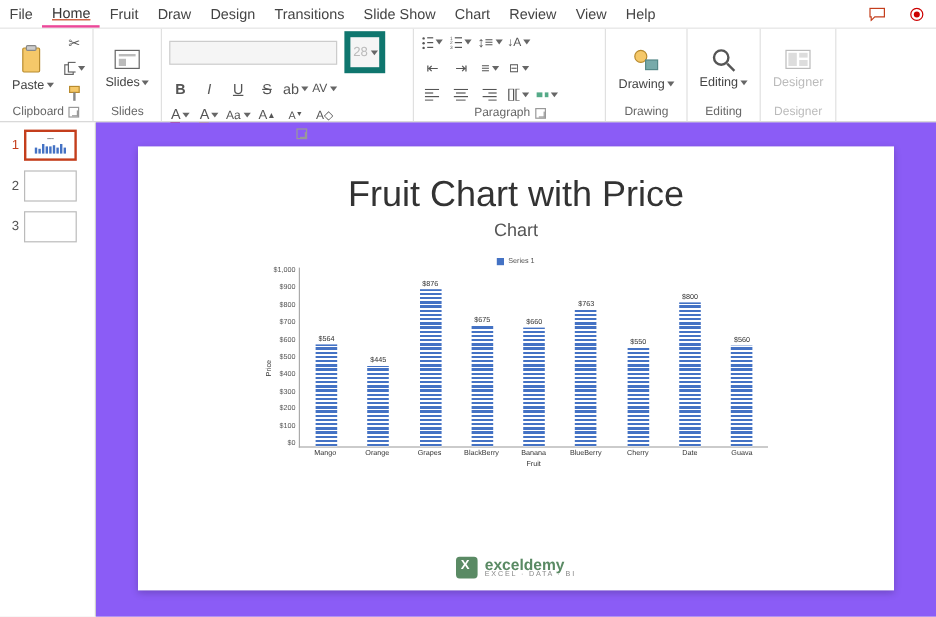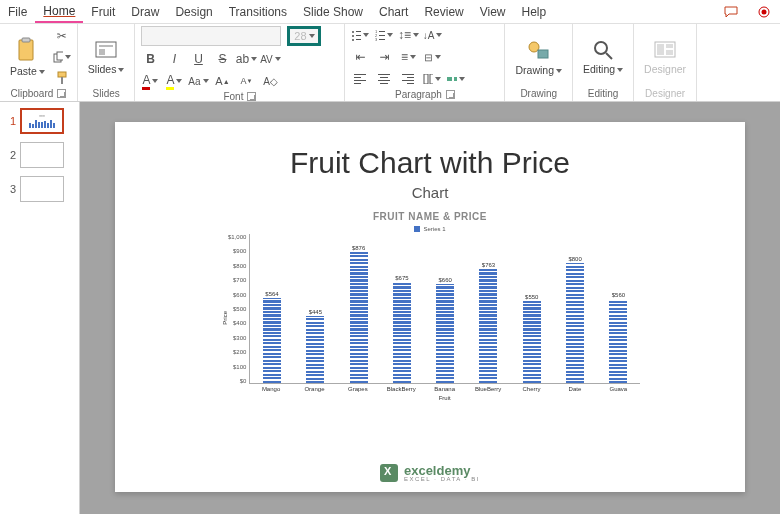--- a/index.html
+++ b/index.html
@@ -25,37 +25,37 @@
 .vbtn .lbl { font-size: 10.5px; }
 
 .icon { display: inline-flex; align-items: center; justify-content: center; }
 
 .btn-row { display: flex; gap: 6px; align-items: center; }
 .btn-col { display: flex; flex-direction: column; gap: 3px; }
 .tool { color: #555; font-size: 12px; width: 18px; height: 18px; display: inline-flex; align-items: center; justify-content: center; }
 .dd::after { content: ""; display: inline-block; margin-left: 2px; border-left: 3px solid transparent; border-right: 3px solid transparent; border-top: 4px solid #666; vertical-align: middle; }
 
 .font-picker { width: 140px; height: 20px; border: 1px solid #ccc; background: #f5f5f5; }
-.size-picker { width: 34px; height: 20px; border: 3px solid #0f766e; background: #f5f5f5; color: #888; display: inline-flex; align-items: center; justify-content: center; font-size: 11px; }
+.size-picker { width: 34px; height: 35px; border: 5px solid #0f766e; background: #f5f5f5; color: #888; display: inline-flex; align-items: center; justify-content: center; font-size: 11px; }
 
 .disabled { color: #bbb; }
 
 
 .workspace { display: flex; height: calc(514px - 24px - 78px); }
 .thumbs { width: 80px; background: #fff; border-right: 1px solid #d0d0d0; padding: 6px 4px; }
 .thumb-row { display: flex; align-items: center; gap: 4px; margin-bottom: 8px; }
 .thumb-num { width: 12px; font-size: 11px; color: #555; text-align: right; }
 .thumb-row.sel .thumb-num { color: #c43e1c; }
 .thumb { width: 44px; height: 26px; background: #fff; border: 1px solid #bbb; }
 .thumb-row.sel .thumb { border: 2px solid #c43e1c; }
 .thumb .mini { width: 100%; height: 100%; display: flex; flex-direction: column; align-items: center; justify-content: center; }
 .mini .mini-bars { display: flex; align-items: flex-end; gap: 1px; height: 10px; }
 .mini .mini-bars span { width: 2px; background: #4472c4; }
 
-.slide-area { flex: 1; display: flex; justify-content: center; padding: 20px 20px 10px; background: #a3a3a3; overflow: hidden; }
+.slide-area { flex: 1; display: flex; justify-content: center; padding: 20px 20px 10px; background: #8b5cf6; overflow: hidden; }
 .slide { width: 630px; height: 370px; background: #fff; box-shadow: 0 2px 6px rgba(0,0,0,0.2); padding: 18px 30px 10px; display: flex; flex-direction: column; align-items: center; }
 .slide-title { font-size: 30px; font-weight: 400; color: #333; margin-top: 6px; }
 .slide-sub { font-size: 15px; color: #555; margin-top: 4px; }
 
 
 .chart { width: 420px; margin-top: 10px; }
 .chart-title { text-align: center; font-size: 10px; font-weight: 700; color: #888; letter-spacing: 0.5px; }
 .chart-legend { text-align: center; font-size: 6px; color: #555; margin-top: 4px; display: flex; justify-content: center; align-items: center; gap: 3px; }
 .leg-sw { width: 6px; height: 6px; background: #4472c4; display: inline-block; }
 .plot { display: flex; margin-top: 2px; }
@@ -361,21 +361,20 @@
       <div class="thumb"></div>
     </div>
   </div>
 
   <div class="slide-area">
     <div class="slide">
       <div class="slide-title">Fruit Chart with Price</div>
       <div class="slide-sub">Chart</div>
 
       <div class="chart">
-        <div class="chart-title">FRUIT NAME &amp; PRICE</div>
         <div class="chart-legend">
             <span class="leg-sw"></span>
             <span>Series 1</span>
           </div>
         <div class="plot">
           <div class="ylabel">Price</div>
           <div class="yaxis" id="yaxis">
               <div>$1,000</div>
               <div>$900</div>
               <div>$800</div>

